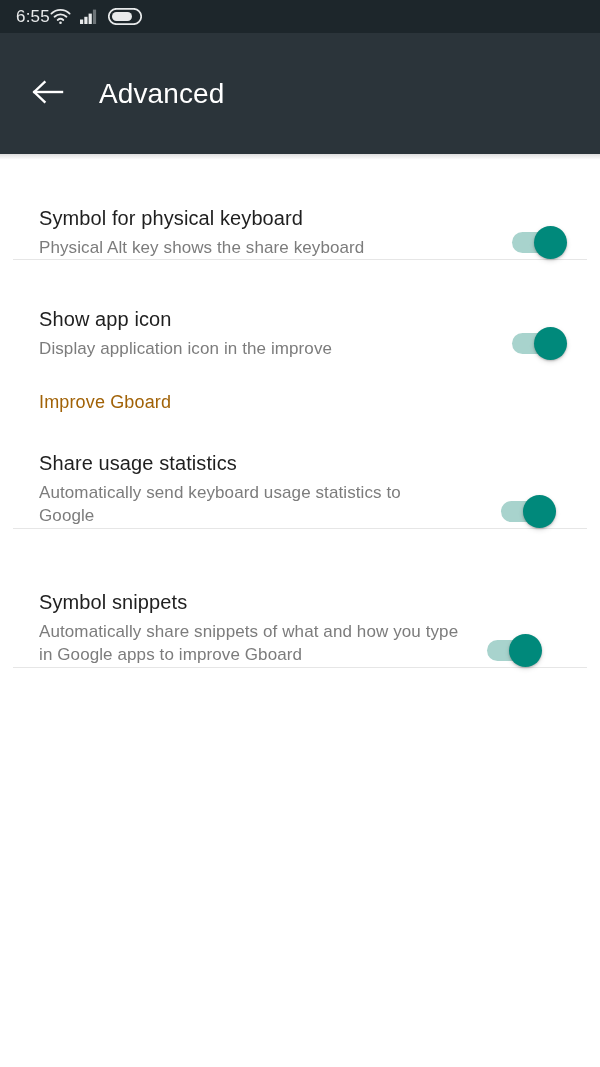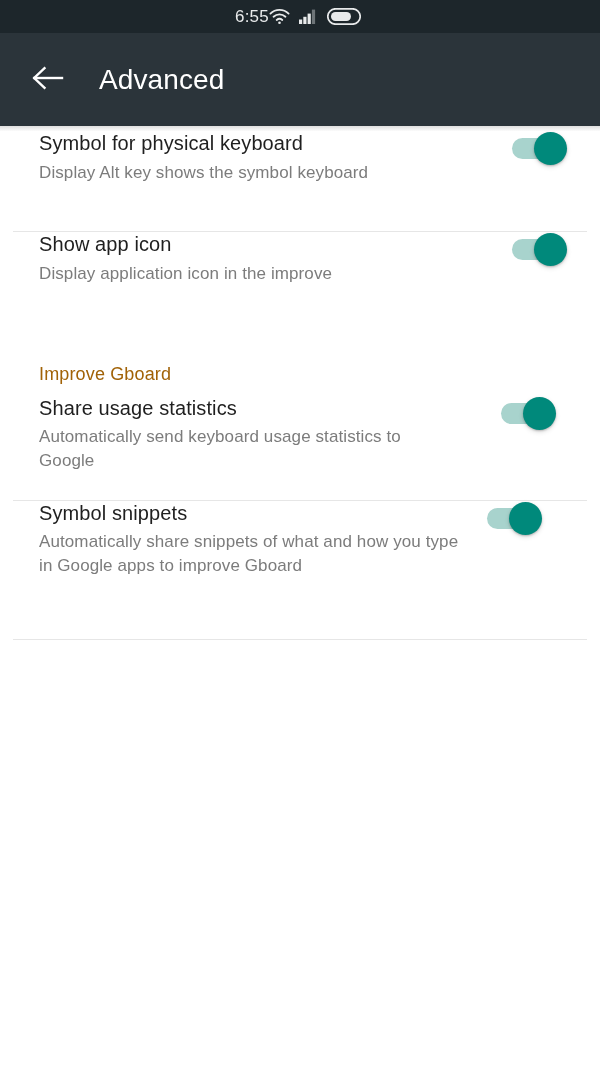--- a/index.html
+++ b/index.html
@@ -14,40 +14,40 @@
     overflow: hidden;
     -webkit-font-smoothing: antialiased;
   }
 
   
   .status-bar {
     height: 33px;
     background: #1d262b;
     display: flex;
     align-items: center;
-    justify-content: center;
+    justify-content: flex-start;
     padding: 0 20px 0 16px;
     box-sizing: border-box;
   }
   .status-time {
     color: #e8eaeb;
     font-size: 17px;
     letter-spacing: 0.2px;
     line-height: 1;
   }
   .status-icons {
     display: flex;
     align-items: center;
     gap: 9px;
   }
   .status-icons svg { display: block; }
 
   
   .app-bar {
-    height: 93px;
+    height: 121px;
     background: #2b343a;
     display: flex;
     align-items: center;
     padding-left: 26px;
     box-sizing: border-box;
     position: relative;
   }
   .back-btn {
     width: 44px;
     height: 44px;
@@ -70,21 +70,21 @@
     background: linear-gradient(to bottom, #dedede 0%, #ececec 45%, #fbfbfb 100%);
   }
 
   
   .content {
     background: #ffffff;
   }
 
   .pref-row {
     display: flex;
-    align-items: flex-start;
+    align-items: flex-end;
     padding: 0 32px 0 39px;
     box-sizing: border-box;
     min-height: 90px;
     cursor: pointer;
   }
   .pref-texts {
     flex: 1 1 auto;
     padding-right: 18px;
     min-width: 0;
   }
@@ -187,21 +187,21 @@
   </div>
   <div class="app-bar-title">Advanced</div>
 </div>
 <div class="app-bar-shadow"></div>
 
 <div class="content">
 
   <div class="pref-row" style="min-height:100px;">
     <div class="pref-texts">
       <div class="pref-title">Symbol for physical keyboard</div>
-      <div class="pref-summary">Display Alt key shows the symbol keyboard</div>
+      <div class="pref-summary">Physical Alt key shows the share keyboard</div>
     </div>
     <div class="switch" role="switch" aria-checked="true">
       <div class="track"></div>
       <div class="thumb"></div>
     </div>
   </div>
 
   <div class="divider"></div>
 
   <div class="pref-row" style="min-height:100px;">

